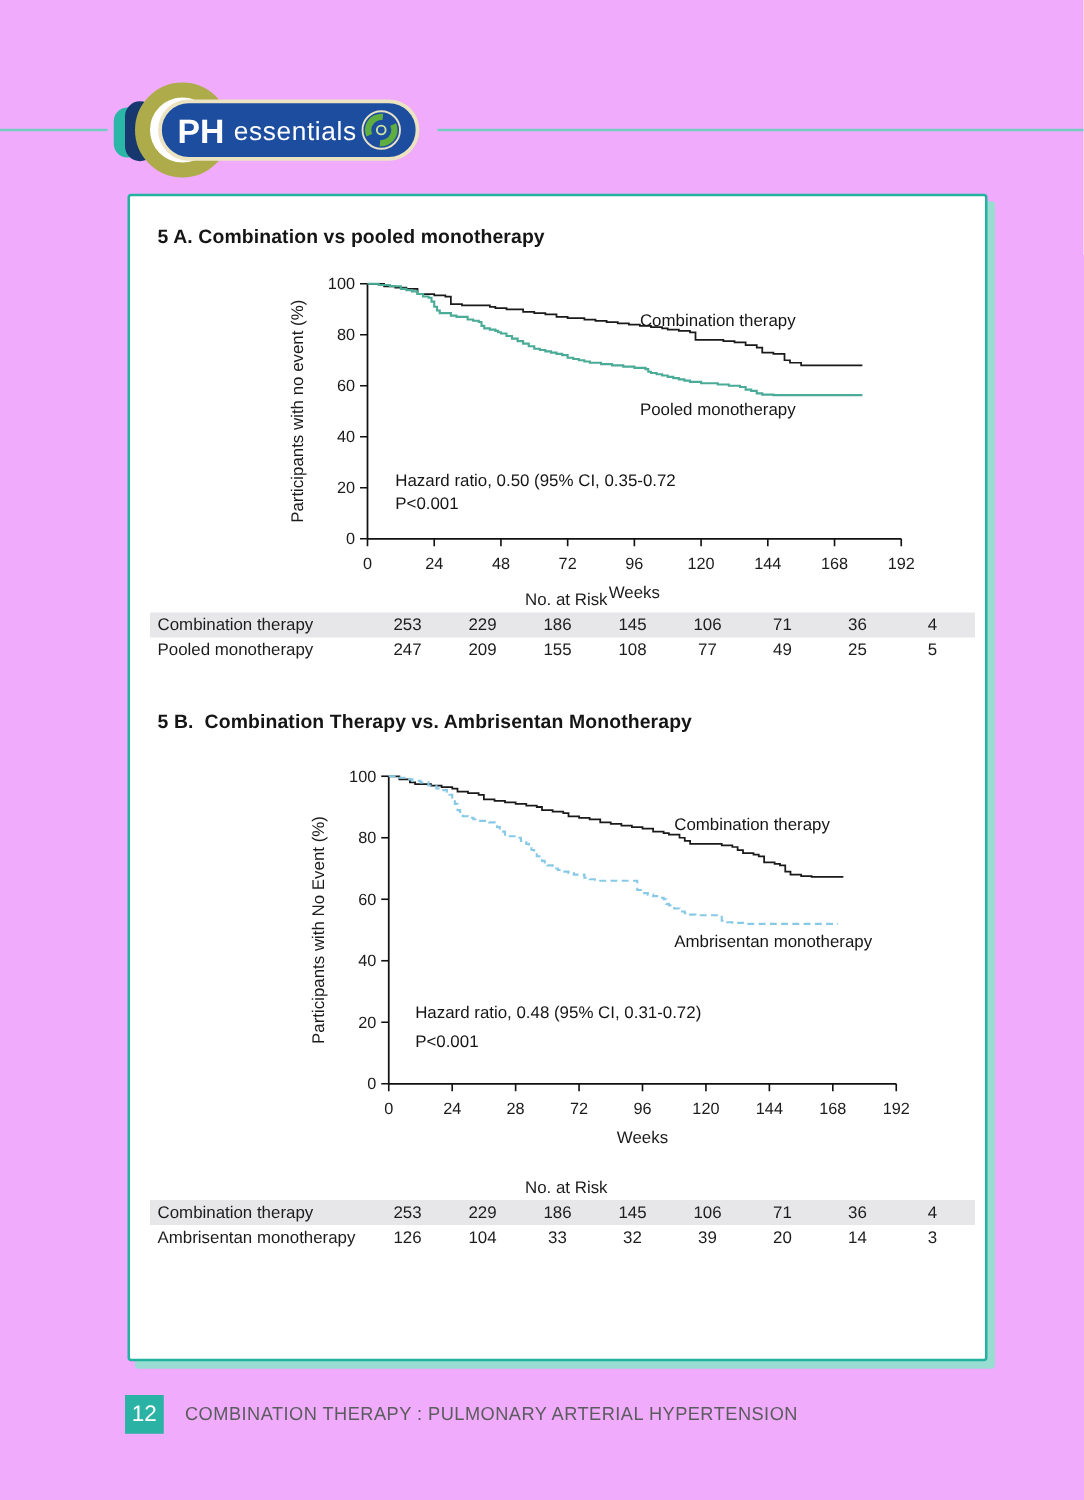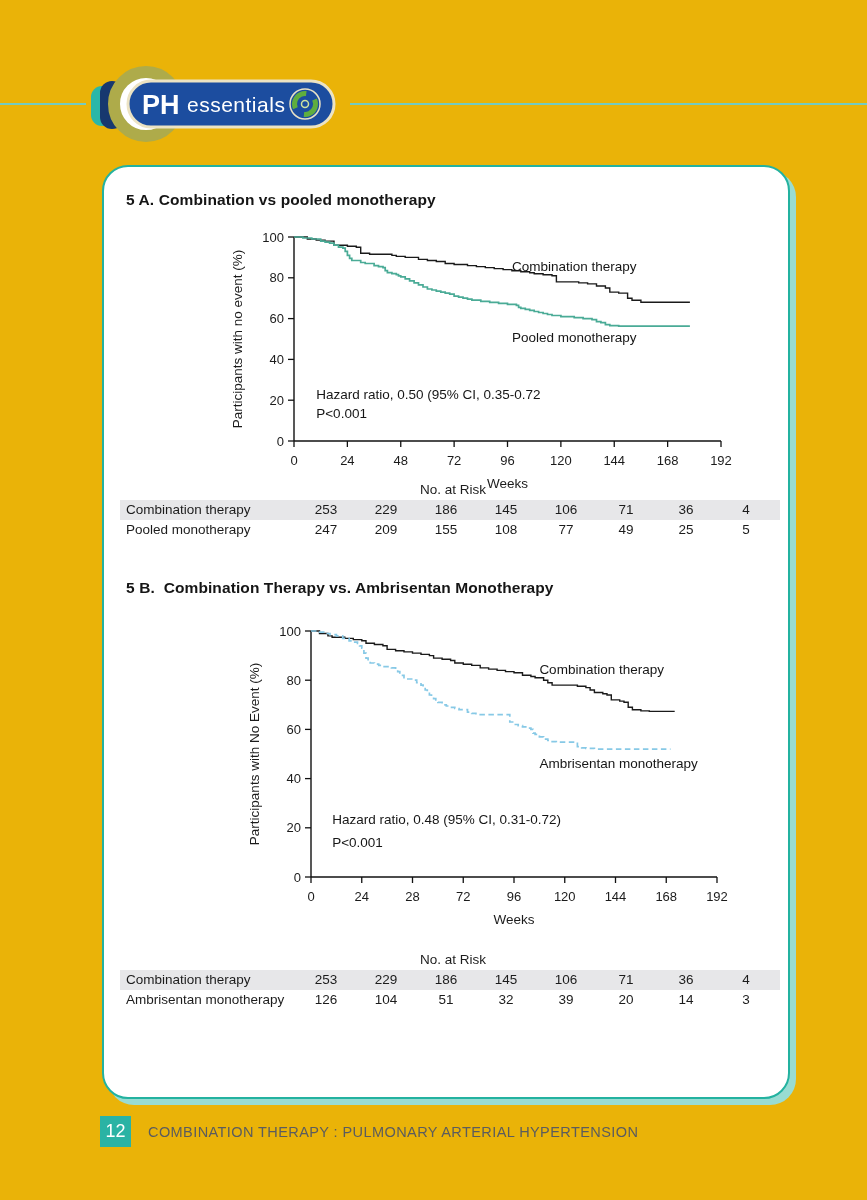--- a/index.html
+++ b/index.html
@@ -1,23 +1,23 @@
 <!DOCTYPE html>
 <html><head>
 <meta charset="utf-8">
 <style>
   html,body{margin:0;padding:0;background:#fff;}
-  .page{position:relative;width:867px;height:1200px;background:#eab308;overflow:hidden;
+  .page{position:relative;width:867px;height:1200px;background:#f0abfc;overflow:hidden;
         font-family:"Liberation Sans","DejaVu Sans",sans-serif;color:#1b1b1b;}
   .rule{position:absolute;height:2px;background:#74cbc2;top:103px;}
   .rule-left{left:0;width:86px;}
   .rule-right{left:350px;width:517px;}
   .logo-svg{position:absolute;left:86px;top:62px;}
   .card{position:absolute;left:102px;top:155px;width:684px;height:930px;background:#fff;
-        border:2.5px solid #23b2a0;border-radius:26px;box-shadow:6px 6px 0 #99dcd2;margin-top:10px;}
+        border:2.5px solid #23b2a0;border-radius:3px;box-shadow:6px 6px 0 #99dcd2;}
   .chart-title{position:absolute;font-size:15.5px;font-weight:bold;color:#151515;letter-spacing:.1px;white-space:pre;}
   #title-a{left:22px;top:24px;}
   #title-b{left:22px;top:412px;}
   svg.km{position:absolute;left:108px;}
   #chart-a{top:48px;}
   #chart-b{top:443px;}
   .risk{position:absolute;left:16px;width:660px;font-size:13.5px;color:#1c1c1c;}
   #risk-a{top:312px;}
   #risk-b{top:782px;}
   .risk-head{height:21px;line-height:21px;padding-left:6px;text-align:center;}
@@ -184,21 +184,21 @@
             <div class="risk-cell">71</div>
             <div class="risk-cell">36</div>
             <div class="risk-cell">4</div>
           </div>
         </div>
         <div class="risk-row">
           <div class="risk-label">Ambrisentan monotherapy</div>
           <div class="risk-vals">
             <div class="risk-cell">126</div>
             <div class="risk-cell">104</div>
-            <div class="risk-cell">51</div>
+            <div class="risk-cell">33</div>
             <div class="risk-cell">32</div>
             <div class="risk-cell">39</div>
             <div class="risk-cell">20</div>
             <div class="risk-cell">14</div>
             <div class="risk-cell">3</div>
           </div>
         </div>
       </div>
   </div>
 

